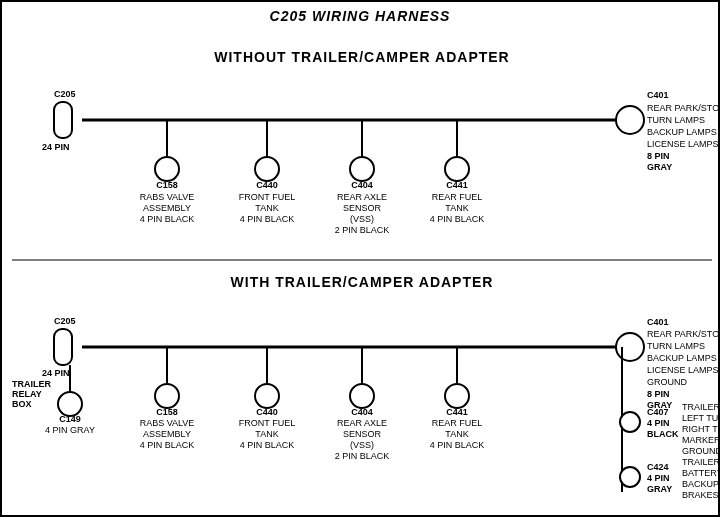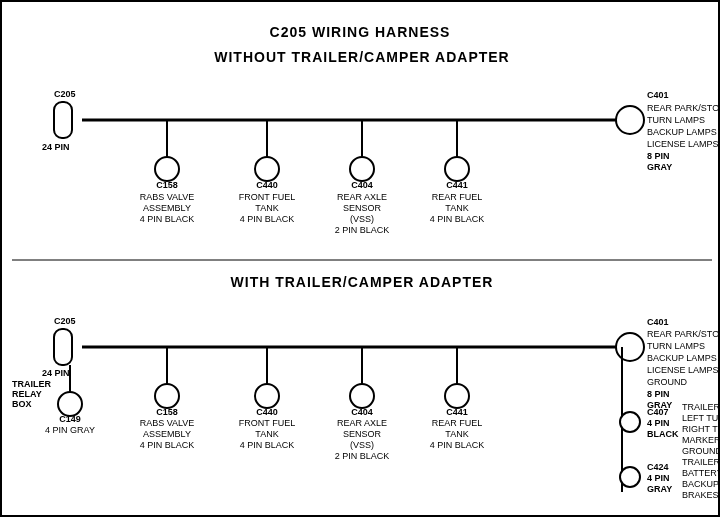--- a/index.html
+++ b/index.html
@@ -14,22 +14,23 @@
     .page {
       width: 720px;
       height: 517px;
       position: relative;
       border: 2px solid #000;
     }
     .main-title {
       text-align: center;
       font-size: 14px;
       font-weight: bold;
-      padding-top: 22px;
+      padding-top: 6px;
       letter-spacing: 1px;
+      font-style: italic;
     }
     svg {
       position: absolute;
       top: 0;
       left: 0;
       width: 720px;
       height: 517px;
     }
   </style>
 </head>

